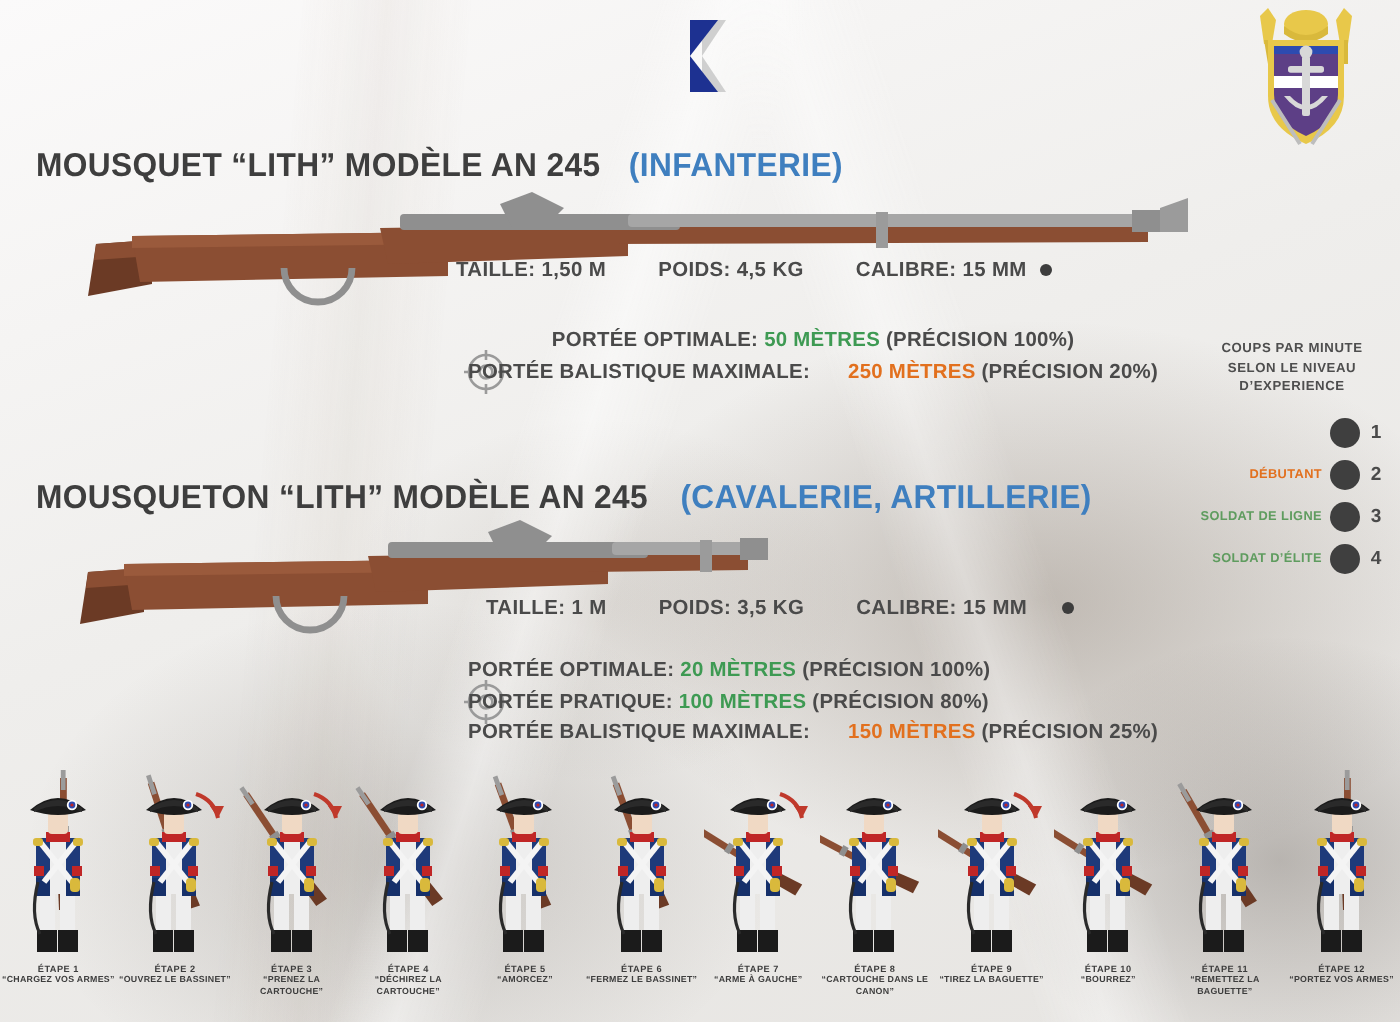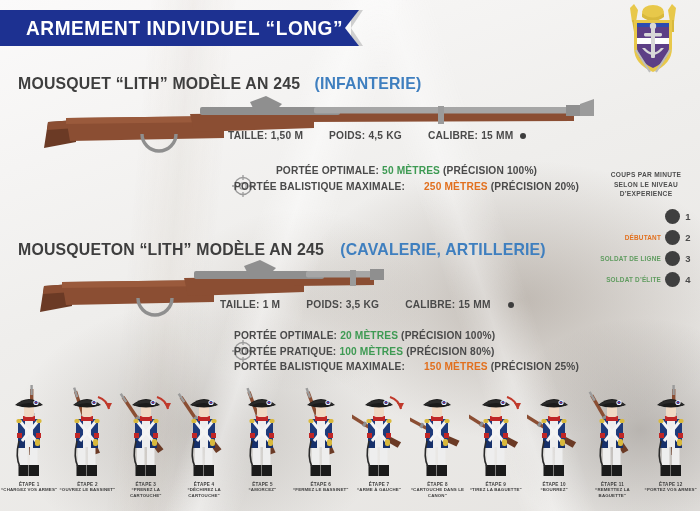--- a/index.html
+++ b/index.html
@@ -88,21 +88,21 @@
   #weapon2 { left: 14px; top: 258px; width: 370px; height: 62px; }
 
   
   .spec-row {
     position: absolute;
     font-size: 10.2px; font-weight: bold; color: #4a4a4a;
     letter-spacing: .2px; white-space: nowrap;
     display: flex; align-items: center;
   }
   #spec1 { left: 228px; top: 130px; }
-  #spec2 { left: 220px; top: 299px; }
+  #spec2 { left: 243px; top: 299px; }
   .spec-item { margin-right: 26px; }
   .cal-dot {
     display: inline-block; width: 6px; height: 6px;
     border-radius: 50%; background: #3d3d3d; margin-left: 4px;
     vertical-align: middle;
   }
 
   
   .range-block { position: absolute; }
   #range1 { left: 234px; top: 163px; text-align: center; }
@@ -168,23 +168,20 @@
 </head>
 <body>
 
 <div id="page">
 
   <div class="bg-wash"></div>
   <div class="bg-streaks"></div>
 
   <div class="banner-notch2"></div>
   <div class="banner-notch"></div>
-  <div class="banner">
-    <span class="banner-title">ARMEMENT INDIVIDUEL “LONG”</span>
-  </div>
 
   <svg class="crest" viewBox="0 0 66 74">
 
     <path d="M10 6 L14 2 L18 8 L16 20 L12 20 Z" fill="#e8c84a"></path>
     <path d="M48 8 L52 2 L56 6 L54 20 L50 20 Z" fill="#e8c84a"></path>
     <path d="M12 18 L16 18 L20 30 L14 30 Z" fill="#d9b93c"></path>
     <path d="M50 18 L54 18 L54 30 L48 30 Z" fill="#d9b93c"></path>
 
     <ellipse cx="33" cy="10" rx="11" ry="7" fill="#e8c84a"></ellipse>
     <path d="M22 11 Q33 20 44 11 L44 15 Q33 23 22 15 Z" fill="#d9b93c"></path>

